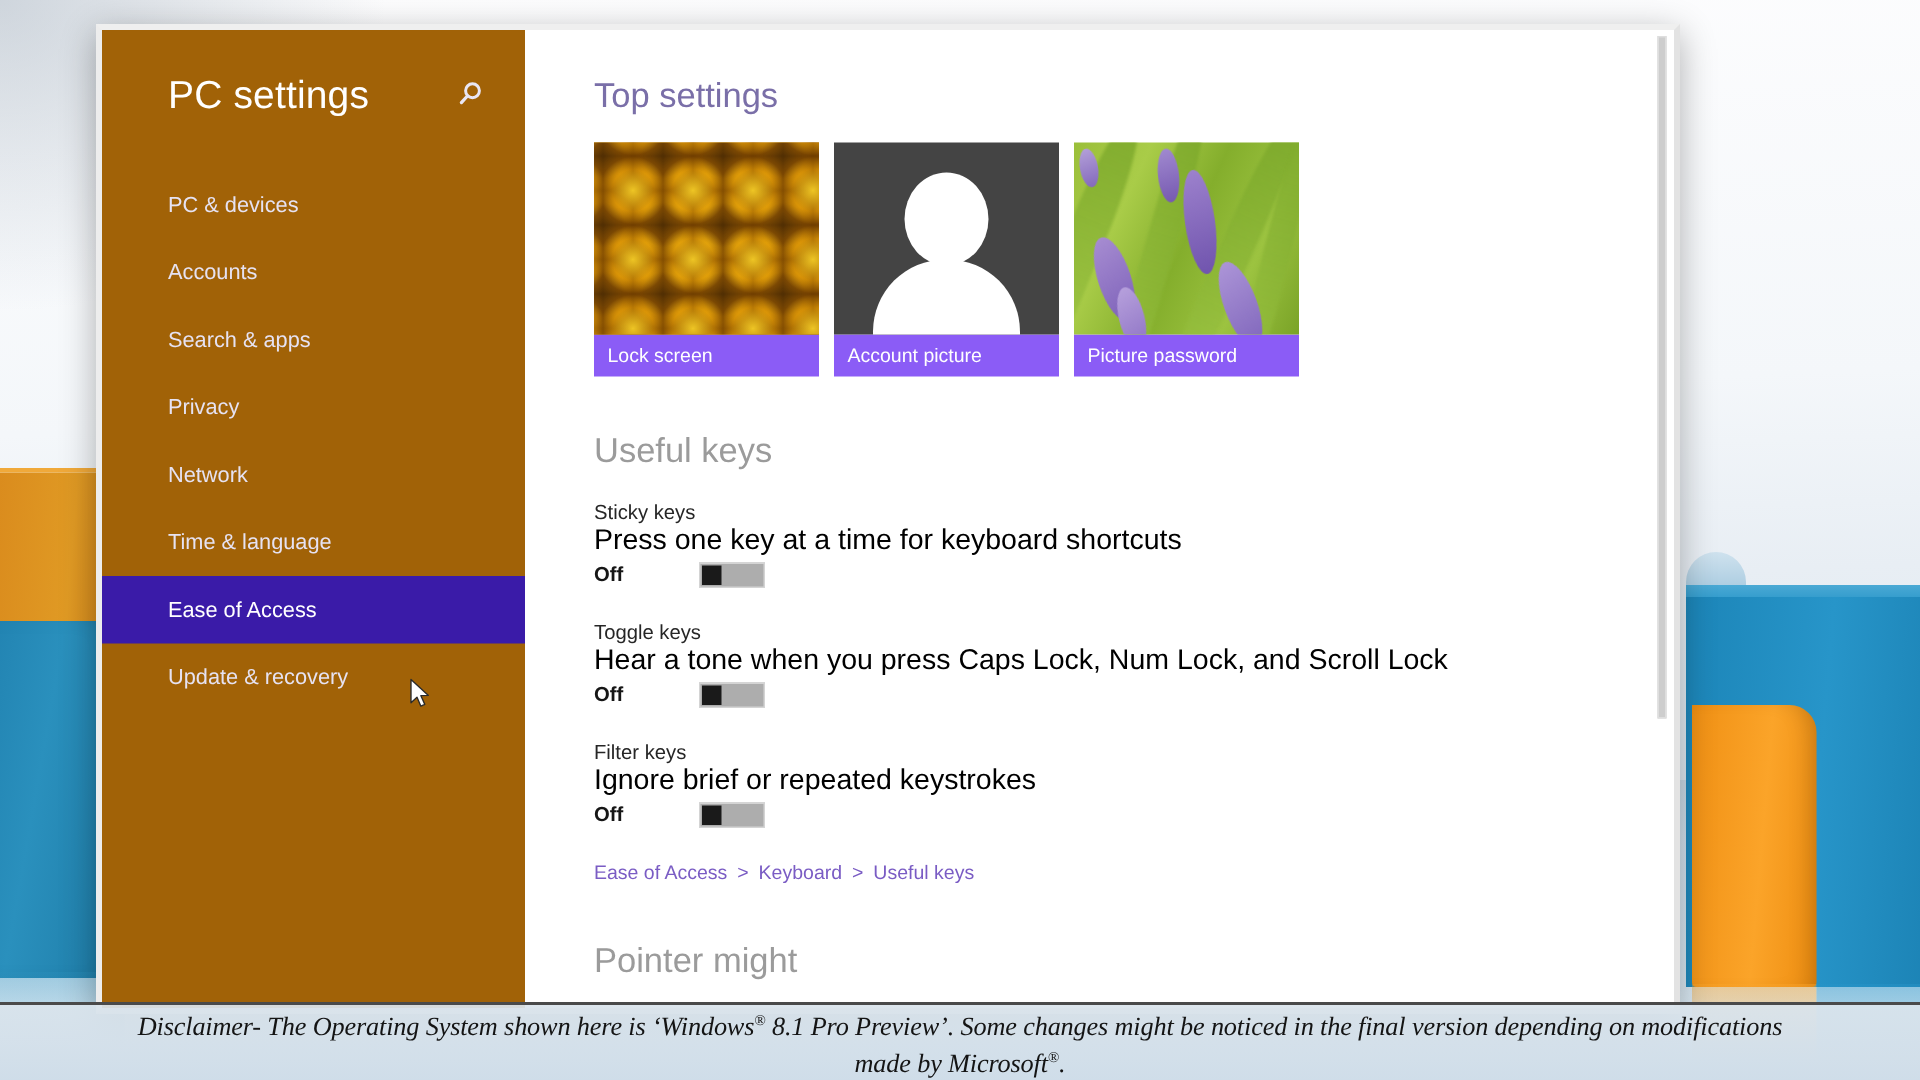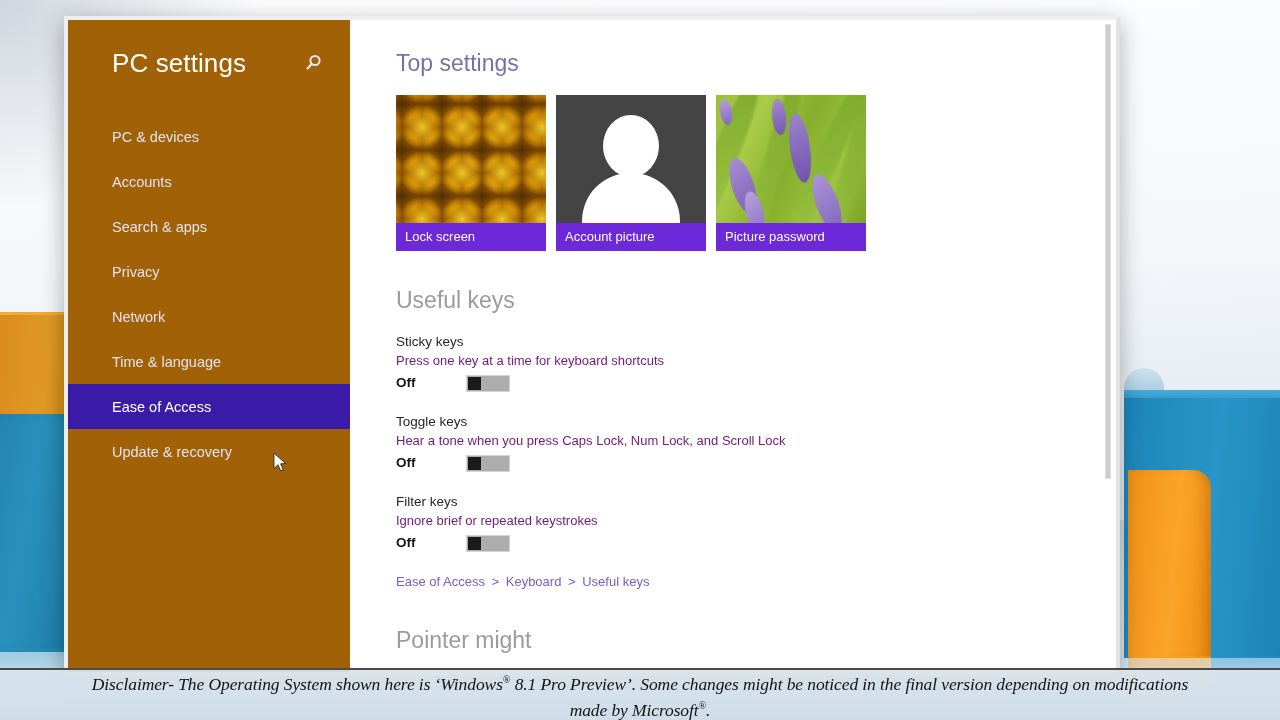--- a/index.html
+++ b/index.html
@@ -176,21 +176,21 @@
     width: 150px;
     cursor: pointer;
     position: relative;
   }
   .tile-art {
     width: 150px; height: 128px;
     position: relative;
     overflow: hidden;
   }
   .tile-label {
-    background: #6d28d9;
+    background: #8b5cf6;
     color: #ffffff;
     font-size: 13px;
     padding: 6px 9px 7px;
     height: 28px;
     line-height: 15px;
     white-space: nowrap;
     overflow: hidden;
   }
 
   
@@ -250,22 +250,22 @@
 
   
   .useful-keys { margin-top: 36px; }
   .setting-block { margin-bottom: 20px; }
   .setting-name {
     font-size: 13.5px;
     color: #262626;
     line-height: 19px;
   }
   .setting-desc {
-    font-size: 13px;
-    color: #701a75;
+    font-size: 19px;
+    color: #000000;
     line-height: 19px;
   }
   .toggle-row {
     display: flex;
     align-items: flex-start;
     margin-top: 5px;
   }
   .toggle-state {
     font-size: 13.5px;
     font-weight: bold;

